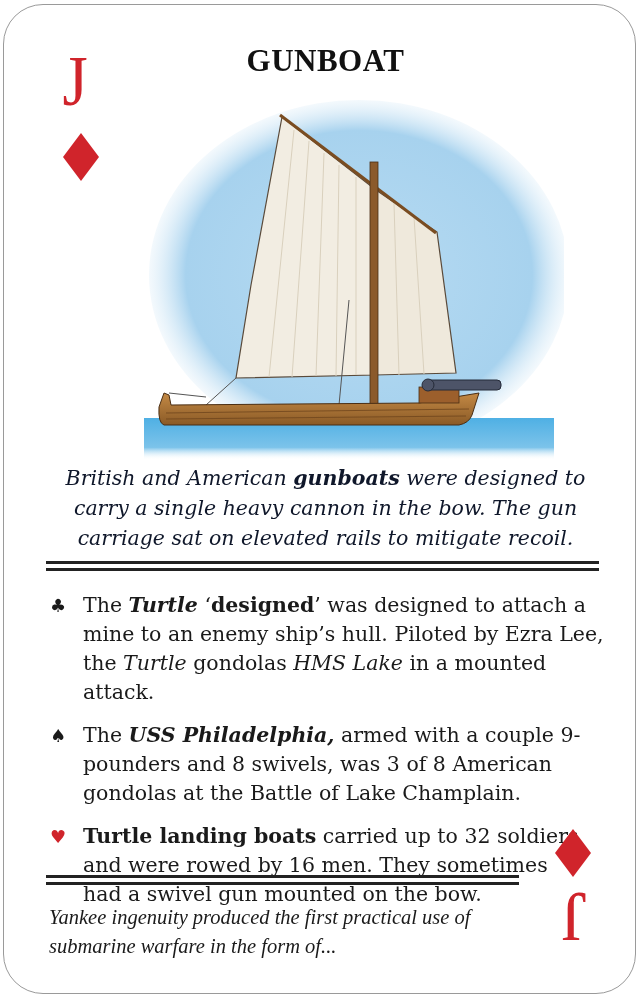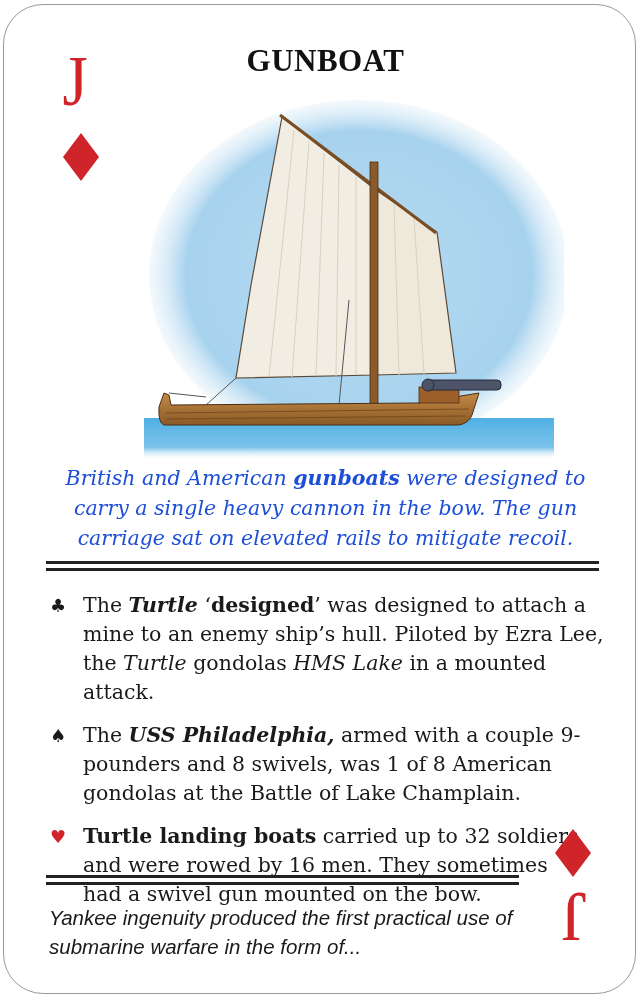--- a/index.html
+++ b/index.html
@@ -20,33 +20,33 @@
   .suit-bot { left: 549px; top: 824px; }
   .title {
     position: absolute; left: 0; width: 643px; top: 38px; text-align: center;
     font-family: "Liberation Serif", serif; font-weight: bold; font-size: 31px;
     color: #111; letter-spacing: 0.5px;
   }
   .illus { position: absolute; left: 140px; top: 70px; width: 420px; height: 385px; }
   .caption {
     position: absolute; left: 50px; width: 543px; top: 458px; text-align: center;
     font-family: "DejaVu Serif", serif; font-style: italic; font-size: 20.5px;
-    line-height: 30px; color: #1d4ed8;
+    line-height: 30px; color: #0f172a;
   }
   .caption b { font-weight: bold; }
   .rule { position: absolute; height: 0; border-top: 3px solid #222; }
   .facts { position: absolute; left: 44px; top: 586px; width: 560px; }
   .fact { position: relative; padding-left: 35px; margin-bottom: 14px;
     font-family: "DejaVu Serif", serif; font-size: 20.5px; line-height: 29px; color: #1a1a1a; }
   .fact .bullet { position: absolute; left: 2px; top: 2px; font-size: 18px; line-height: 26px; }
   .bullet.black { color: #1a1a1a; }
   .bullet.red { color: #d0242b; }
   .teaser {
     position: absolute; left: 45px; top: 898px; width: 480px;
-    font-family: Liberation Sans, sans-serif; font-style: italic; font-size: 20.5px;
+    font-family: Liberation Serif, serif; font-style: italic; font-size: 20.5px;
     line-height: 29px; color: #1a1a1a;
   }
 </style>
 </head>
 <body>
 
 <div class="card">
 
   <div class="idx-rank rank-top">J</div>
   <svg class="idx-suit suit-top" viewBox="0 0 40 48">
@@ -112,21 +112,21 @@
   <div class="rule" style="left:42px; top:556px; width:553px;"></div>
   <div class="rule" style="left:42px; top:563px; width:553px;"></div>
 
   <div class="facts">
     <div class="fact">
       <span class="bullet black">♣</span>
       <span><span>The </span><b><i>Turtle</i></b><span> ‘</span><b>designed</b><span>’ was designed to attach a mine to an enemy ship’s hull. Piloted by Ezra Lee, the </span><i>Turtle</i><span> gondolas </span><i>HMS Lake</i><span> in a mounted attack.</span></span>
     </div>
     <div class="fact">
       <span class="bullet black">♠</span>
-      <span><span>The </span><b><i>USS Philadelphia,</i></b><span> armed with a couple 9-pounders and 8 swivels, was 1 of 8 American gondolas at the Battle of Lake Champlain.</span></span>
+      <span><span>The </span><b><i>USS Philadelphia,</i></b><span> armed with a couple 9-pounders and 8 swivels, was 3 of 8 American gondolas at the Battle of Lake Champlain.</span></span>
     </div>
     <div class="fact" style="width:500px;">
       <span class="bullet red">♥</span>
       <span><b>Turtle landing boats</b><span> carried up to 32 soldiers and were rowed by 16 men. They sometimes had a swivel gun mounted on the bow.</span></span>
     </div>
   </div>
 
   <div class="rule" style="left:42px; top:870px; width:473px;"></div>
   <div class="rule" style="left:42px; top:877px; width:473px;"></div>
 

